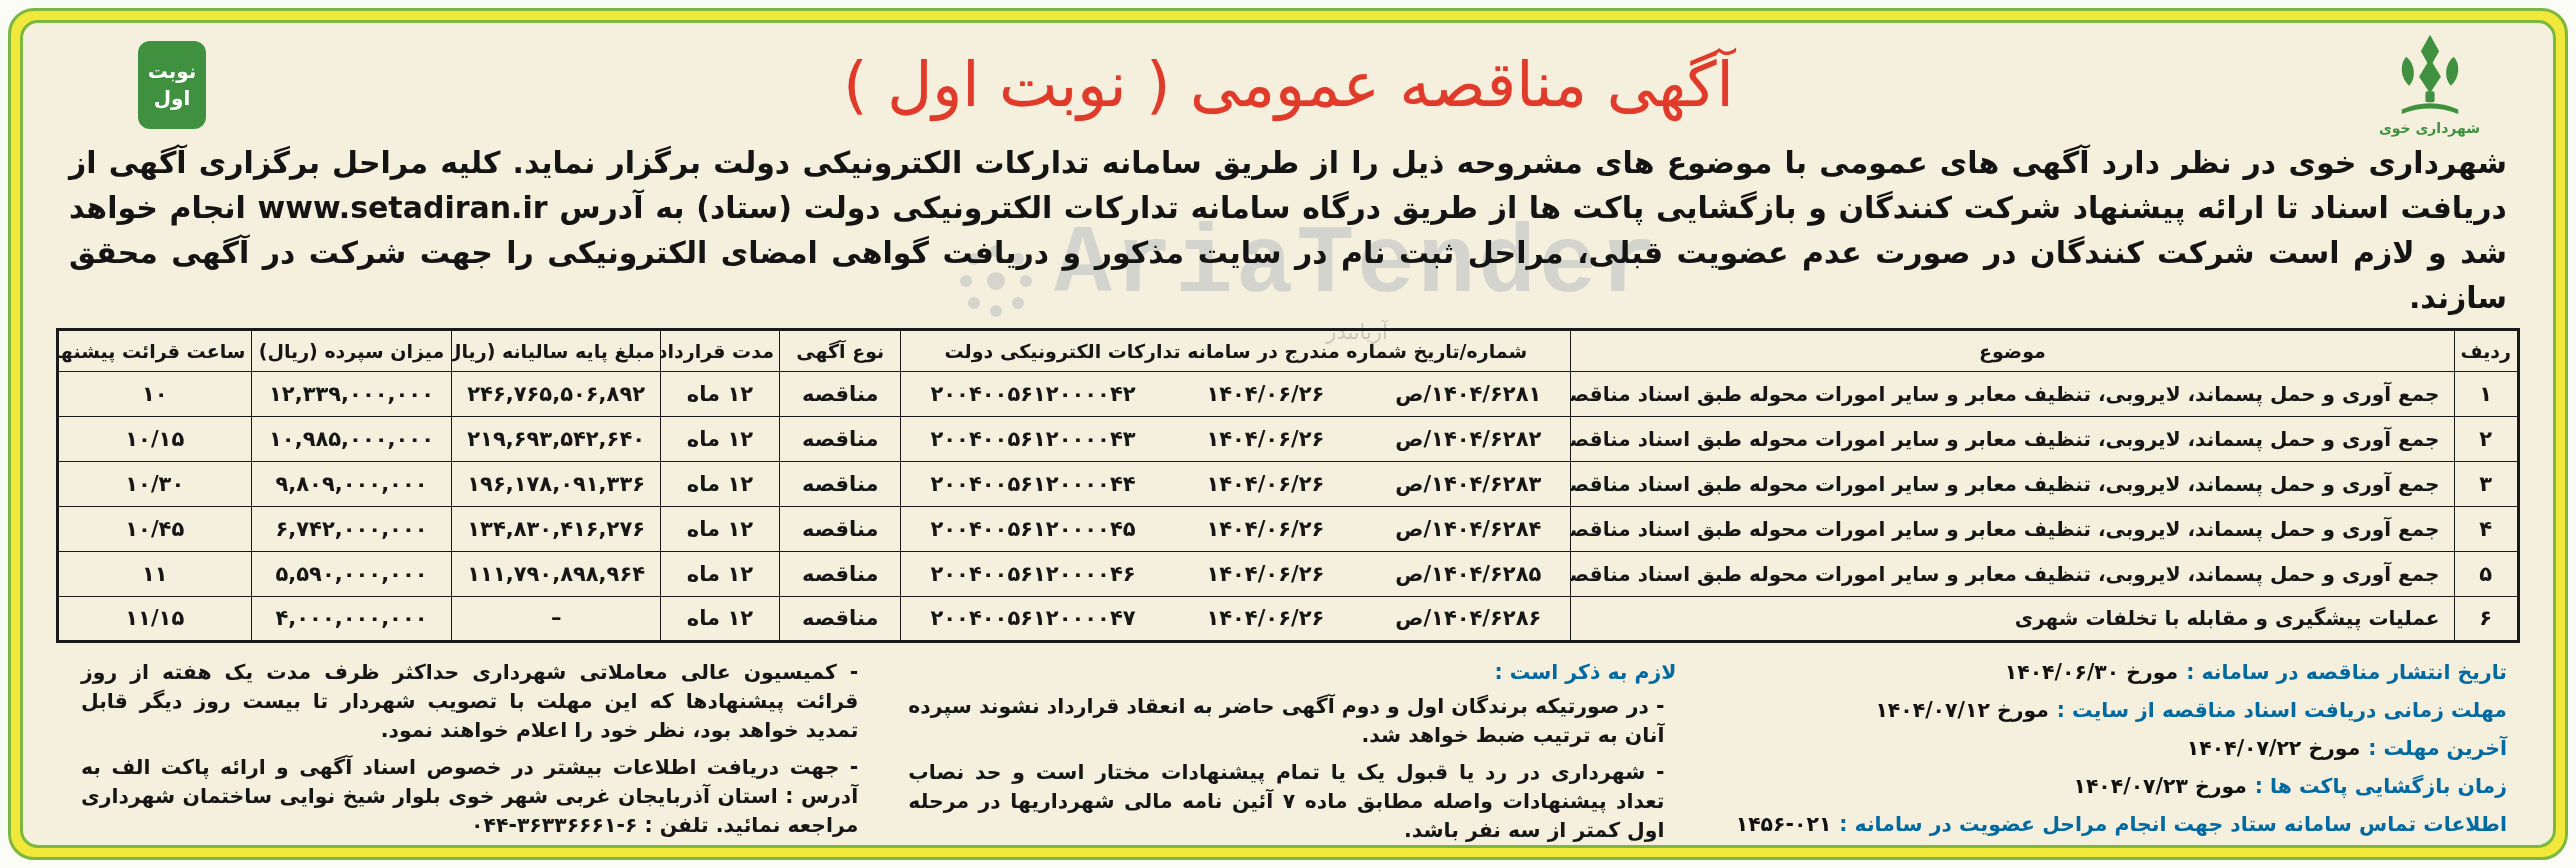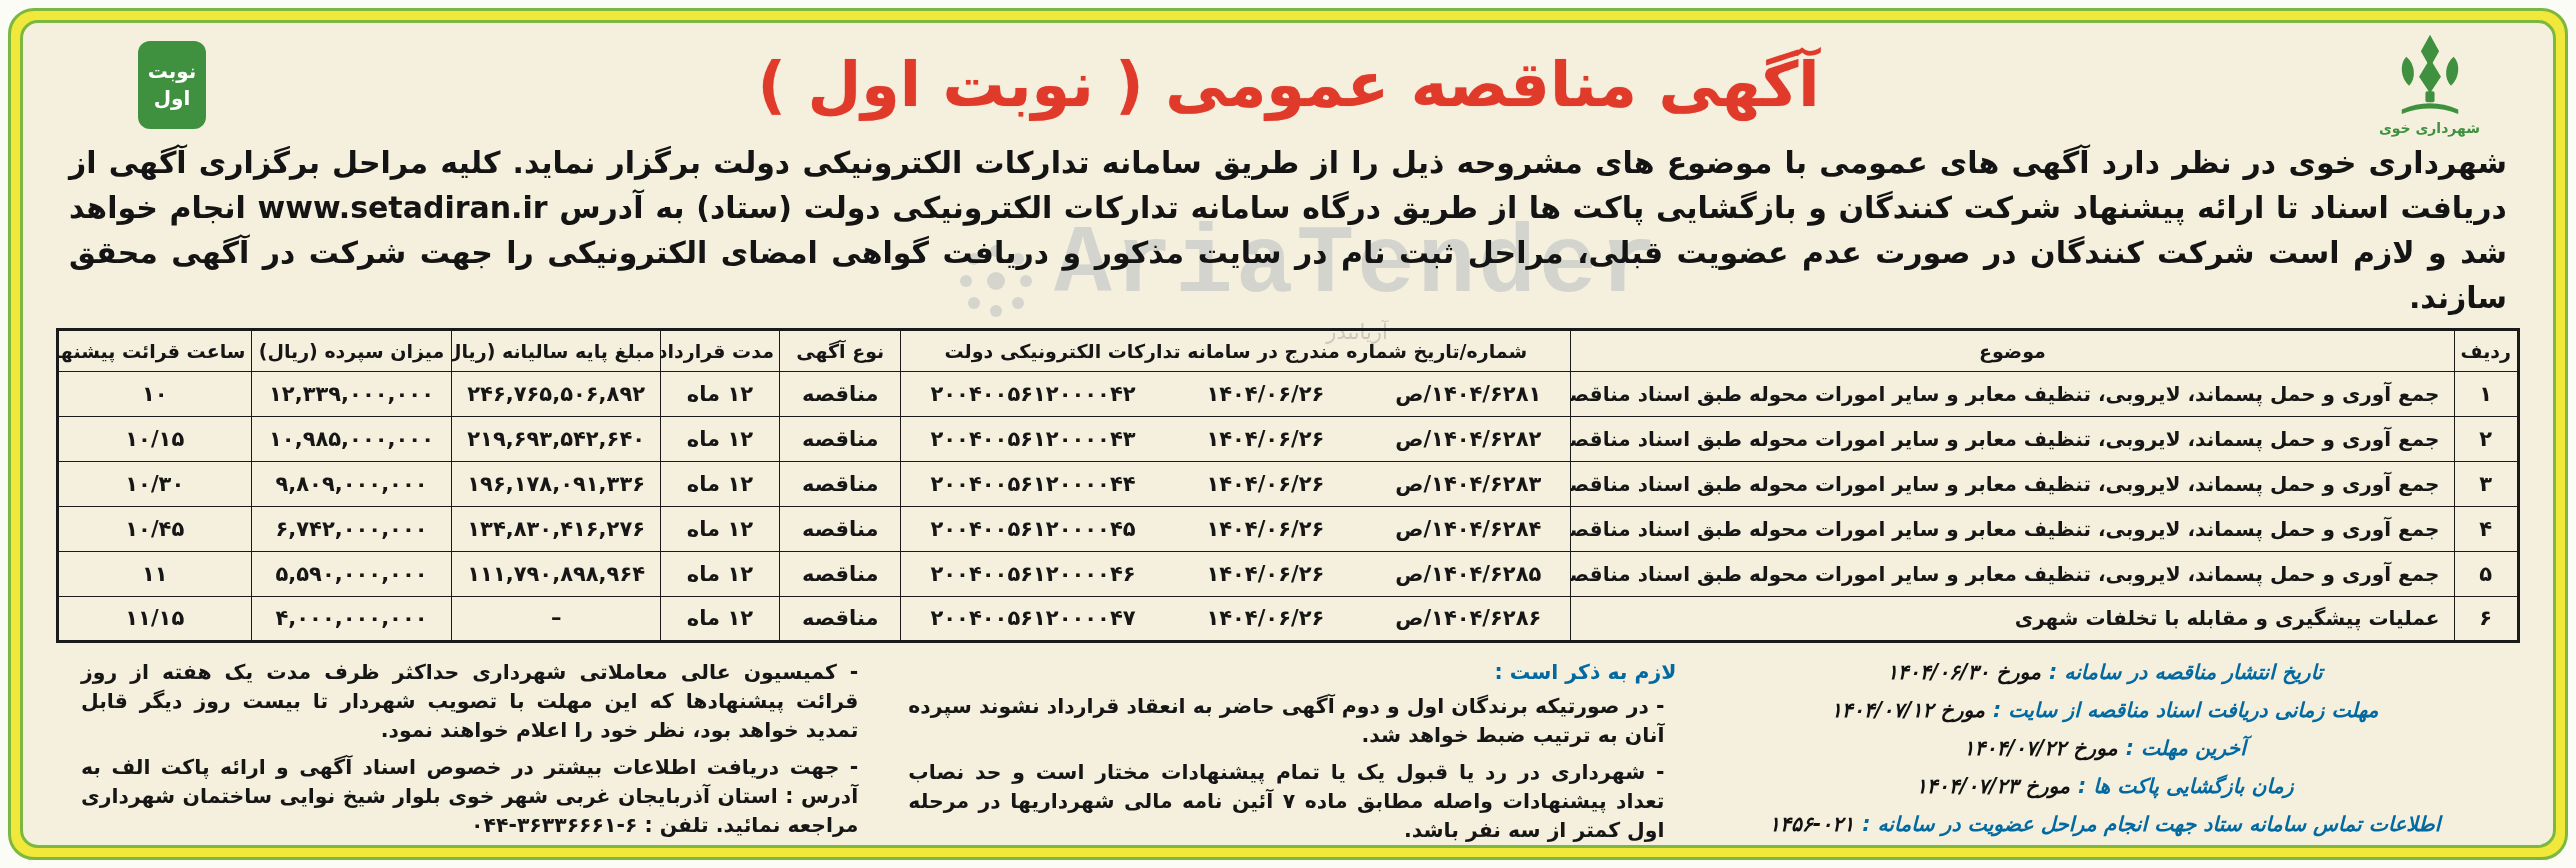--- a/index.html
+++ b/index.html
@@ -27,21 +27,21 @@
     position:relative;z-index:1;display:flex;align-items:center;
     height:106px;padding:2px 45px 0 95px;box-sizing:border-box;
   }
   .issue-badge{
     width:68px;height:88px;background:#3f9140;border-radius:12px;
     color:#ffffff;display:flex;flex-direction:column;align-items:center;justify-content:center;
     font-size:20px;font-weight:bold;line-height:1.35;flex:0 0 auto;order:3;
   }
   .main-title{
     flex:1;text-align:center;margin:0;order:2;
-    font-size:62px;font-weight:bold;color:#e03a2a;
+    font-size:62px;font-weight:normal;color:#e03a2a;
     text-shadow:0 0 1px rgba(224,58,42,.55);
     letter-spacing:-1px;
   }
   .logo-box{flex:0 0 auto;order:1;width:117px;text-align:center;}
   .logo-box .caption{font-size:14px;font-weight:bold;color:#3f9140;margin-top:1px;}
   
   .intro{
     position:relative;z-index:1;margin:4px 10px 0;padding:0 16px;
     font-size:30px;font-weight:700;line-height:1.5;text-align:justify;color:#141414;
   }
@@ -71,21 +71,21 @@
   
   .notes{
     position:relative;z-index:1;display:flex;direction:rtl;gap:26px;
     margin:15px 26px 0;font-size:20.4px;line-height:1.42;font-weight:700;
   }
   .notes .col{box-sizing:border-box;}
   .col-dates{flex:0 0 33%;}
   .col-middle{flex:0 0 32%;}
   .col-left{flex:1;}
   .red{color:#0369a1;}
-  .dline{text-align:center;margin-bottom:9px;font-style:italic;}
+  .dline{text-align:right;margin-bottom:9px;}
   .dline .val{color:#111111;margin-right:8px;}
   .heading{margin-bottom:5px;text-align:right;}
   p.note{margin:0 12px 8px;text-align:justify;}
   .print-line{margin-top:20px;}
   .print-line .val{color:#111111;margin-right:8px;}
   
   .footer-badge{
     position:relative;z-index:1;align-self:center;margin-top:auto;margin-bottom:2px;
     background:#3f9140;color:#ffffff;font-size:27px;font-weight:bold;
     padding:8px 105px;border-radius:10px;

